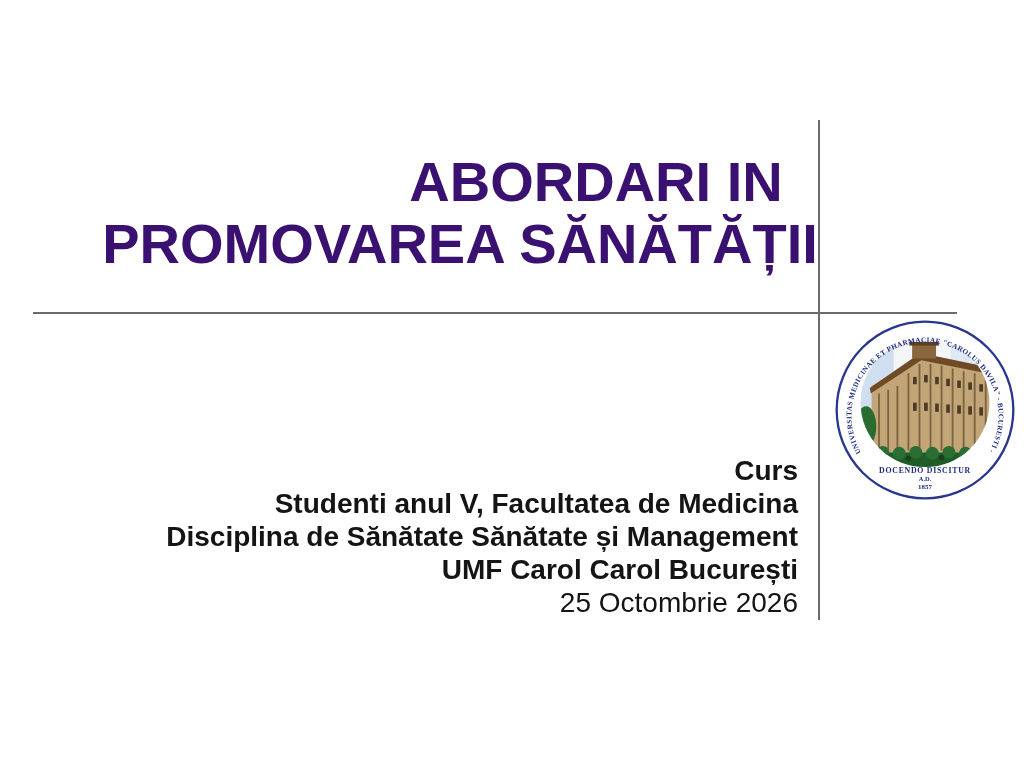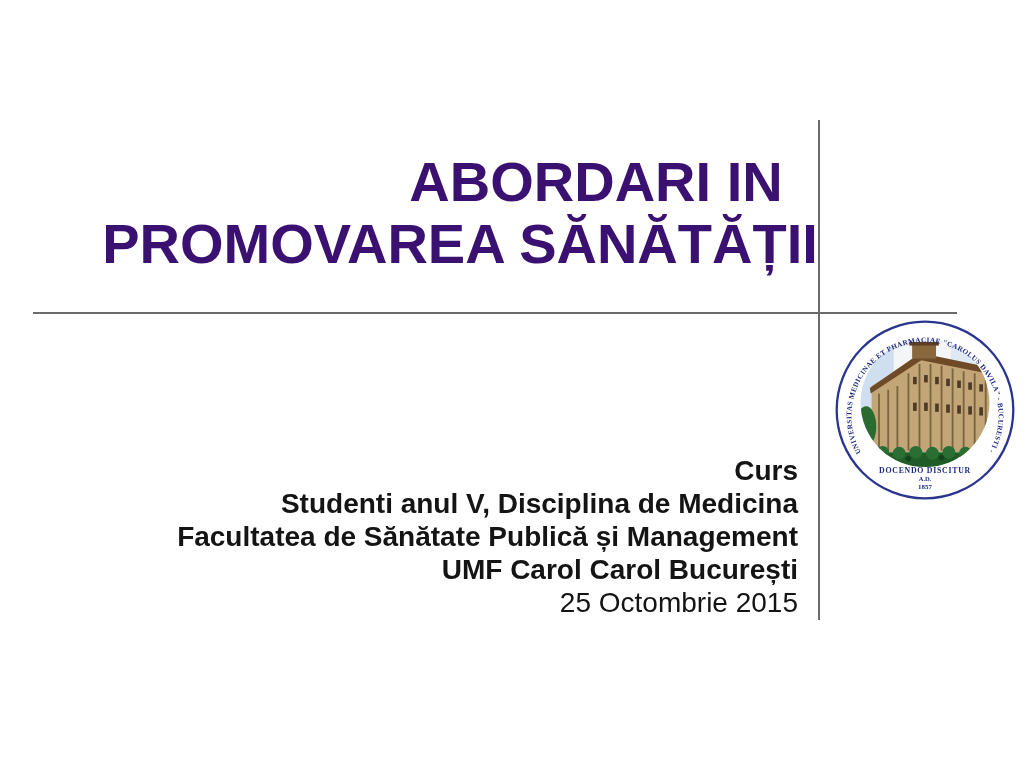--- a/index.html
+++ b/index.html
@@ -60,24 +60,24 @@
 
   <div class="title-line" id="title-line-1">ABORDARI IN</div>
 
   <div class="title-line" id="title-line-2">PROMOVAREA SĂNĂTĂȚII</div>
 
   <div class="h-rule"></div>
   <div class="v-rule"></div>
 
   <div class="subtitle">
     <div class="b">Curs</div>
-    <div class="b">Studenti anul V, Disciplina de Medicina</div>
-    <div class="b">Facultatea de Sănătate Publică și Management</div>
+    <div class="b">Studenti anul V, Facultatea de Medicina</div>
+    <div class="b">Disciplina de Sănătate Sănătate și Management</div>
     <div class="b">UMF Carol Carol București</div>
-    <div class="r">25 Octombrie 2015</div>
+    <div class="r">25 Octombrie 2026</div>
   </div>
 
   <svg class="seal" viewBox="0 0 200 200" aria-hidden="true">
     <defs>
       <clipPath id="photoClip">
           <circle cx="100" cy="92" r="70"></circle>
         </clipPath>
       <path id="arcPath" d="M 30.5 146 A 80 80 0 1 1 169.5 146" fill="none"></path>
     </defs>
 

